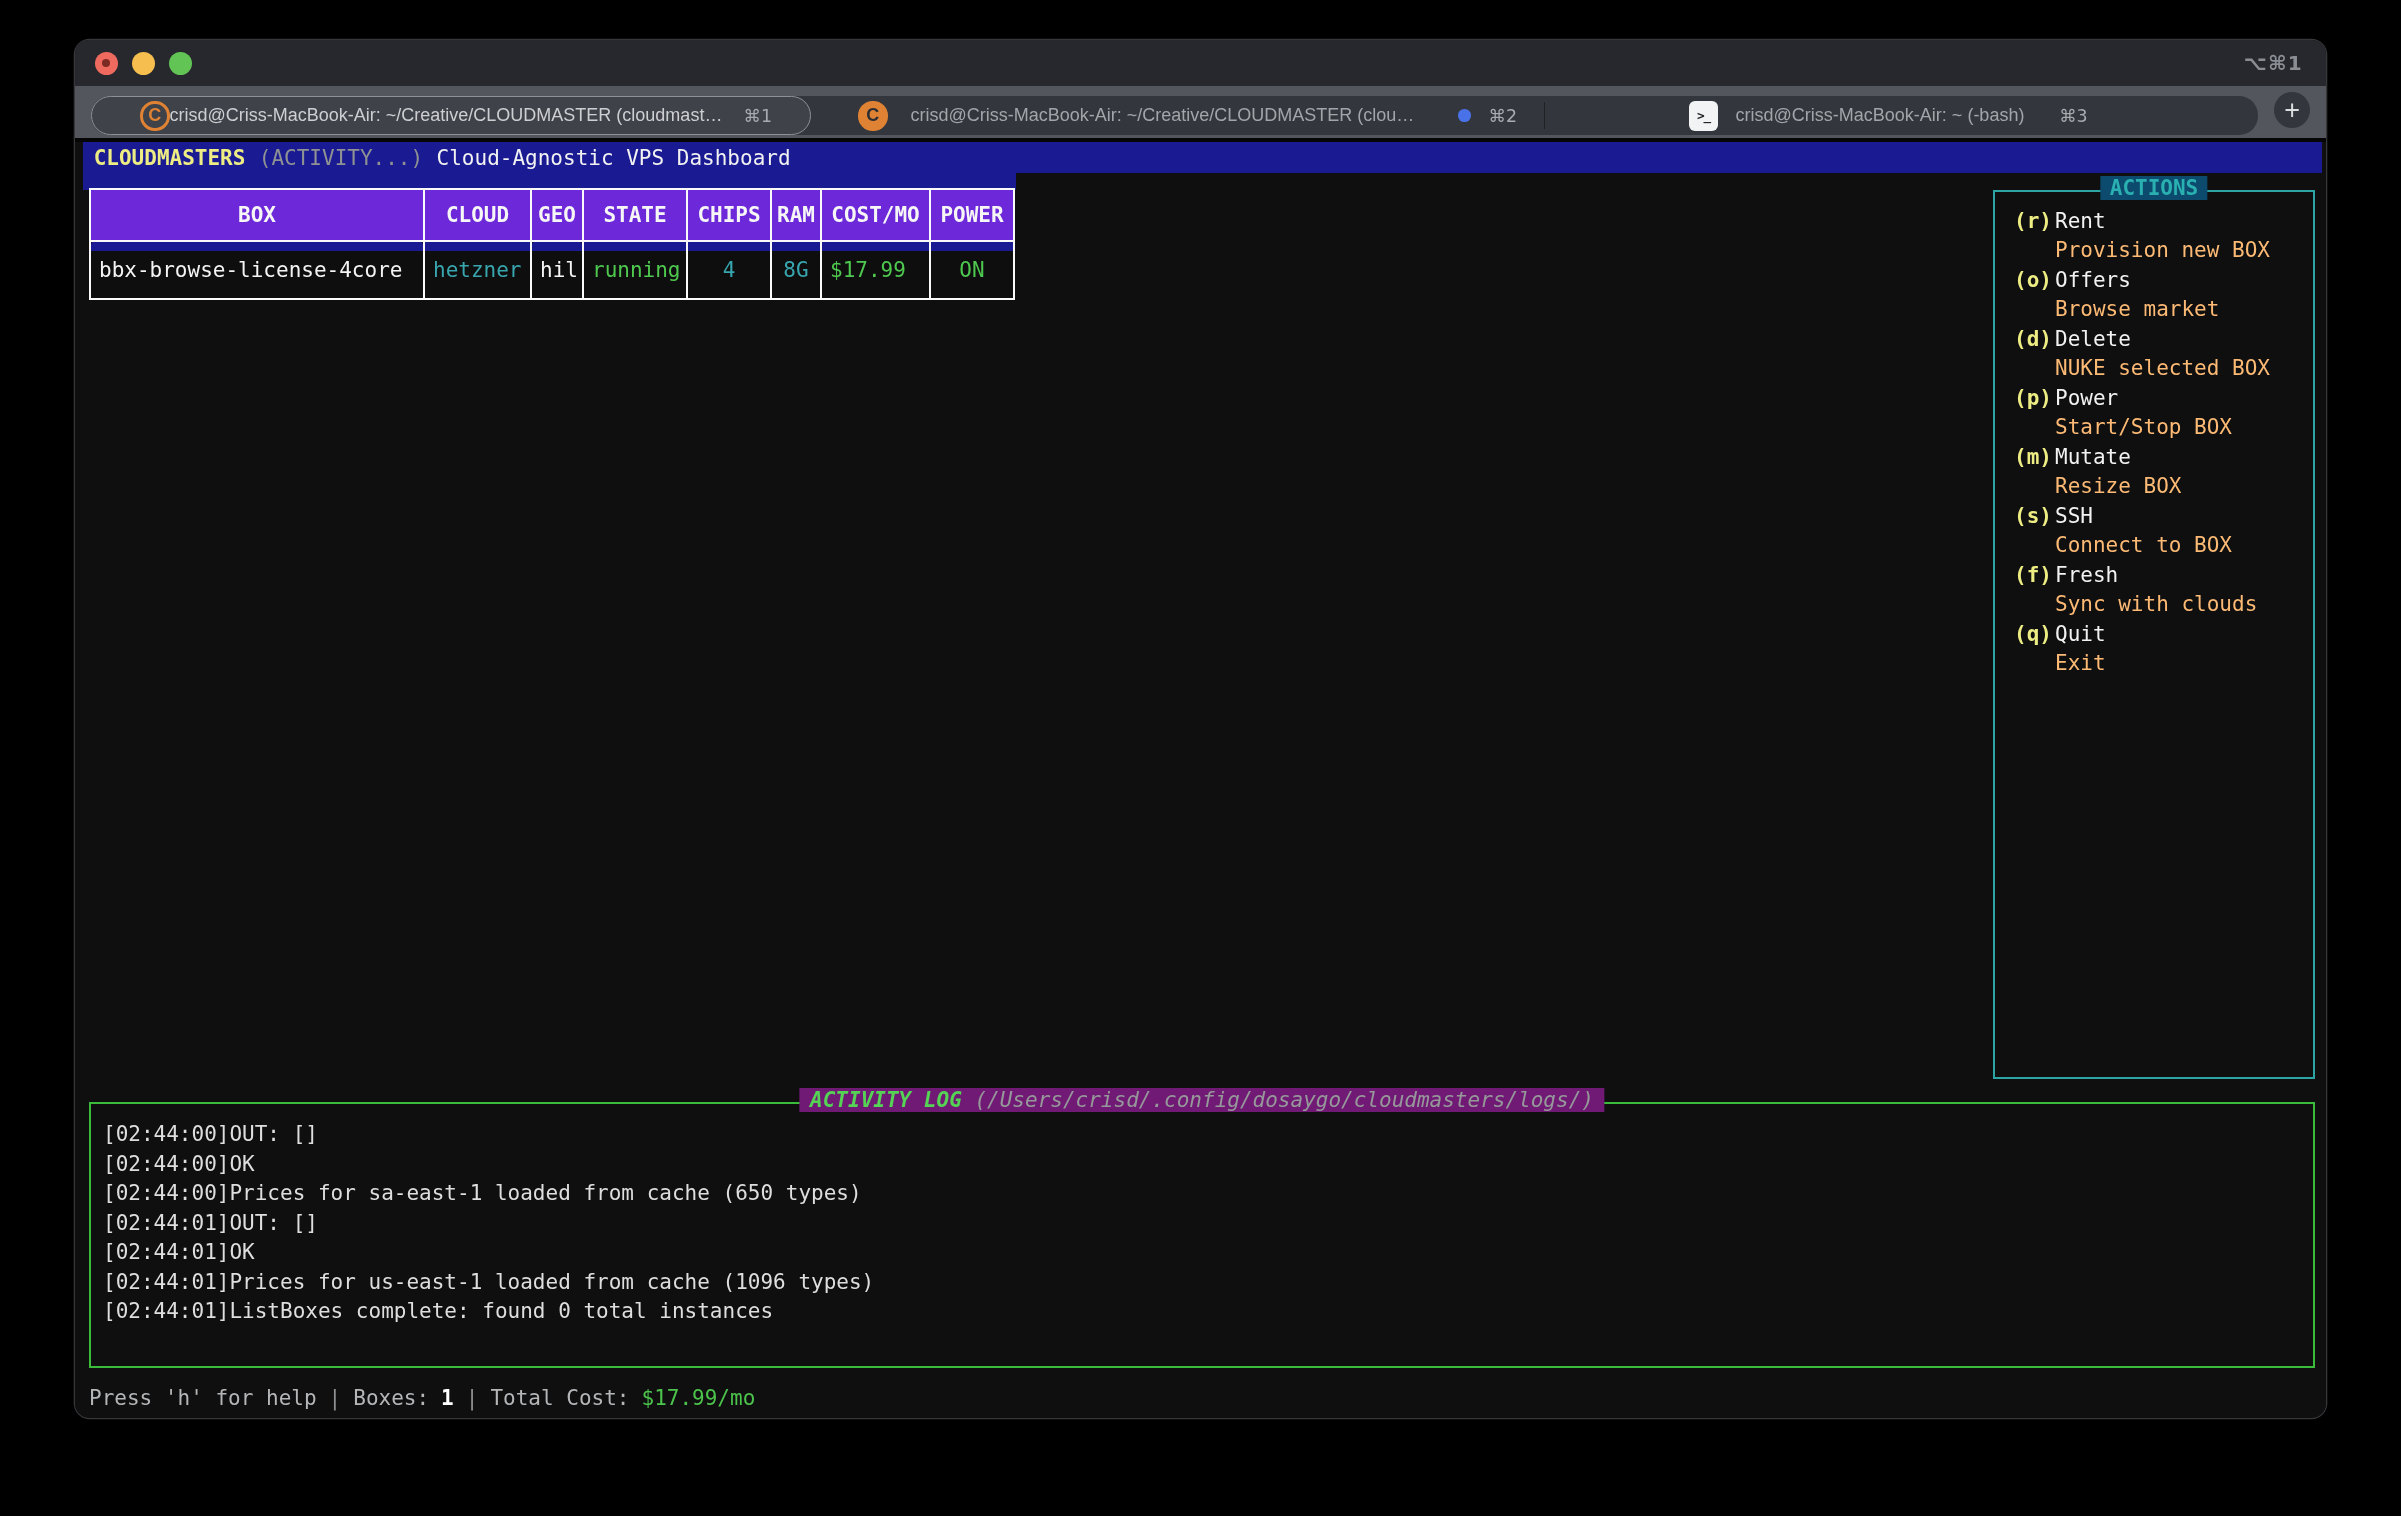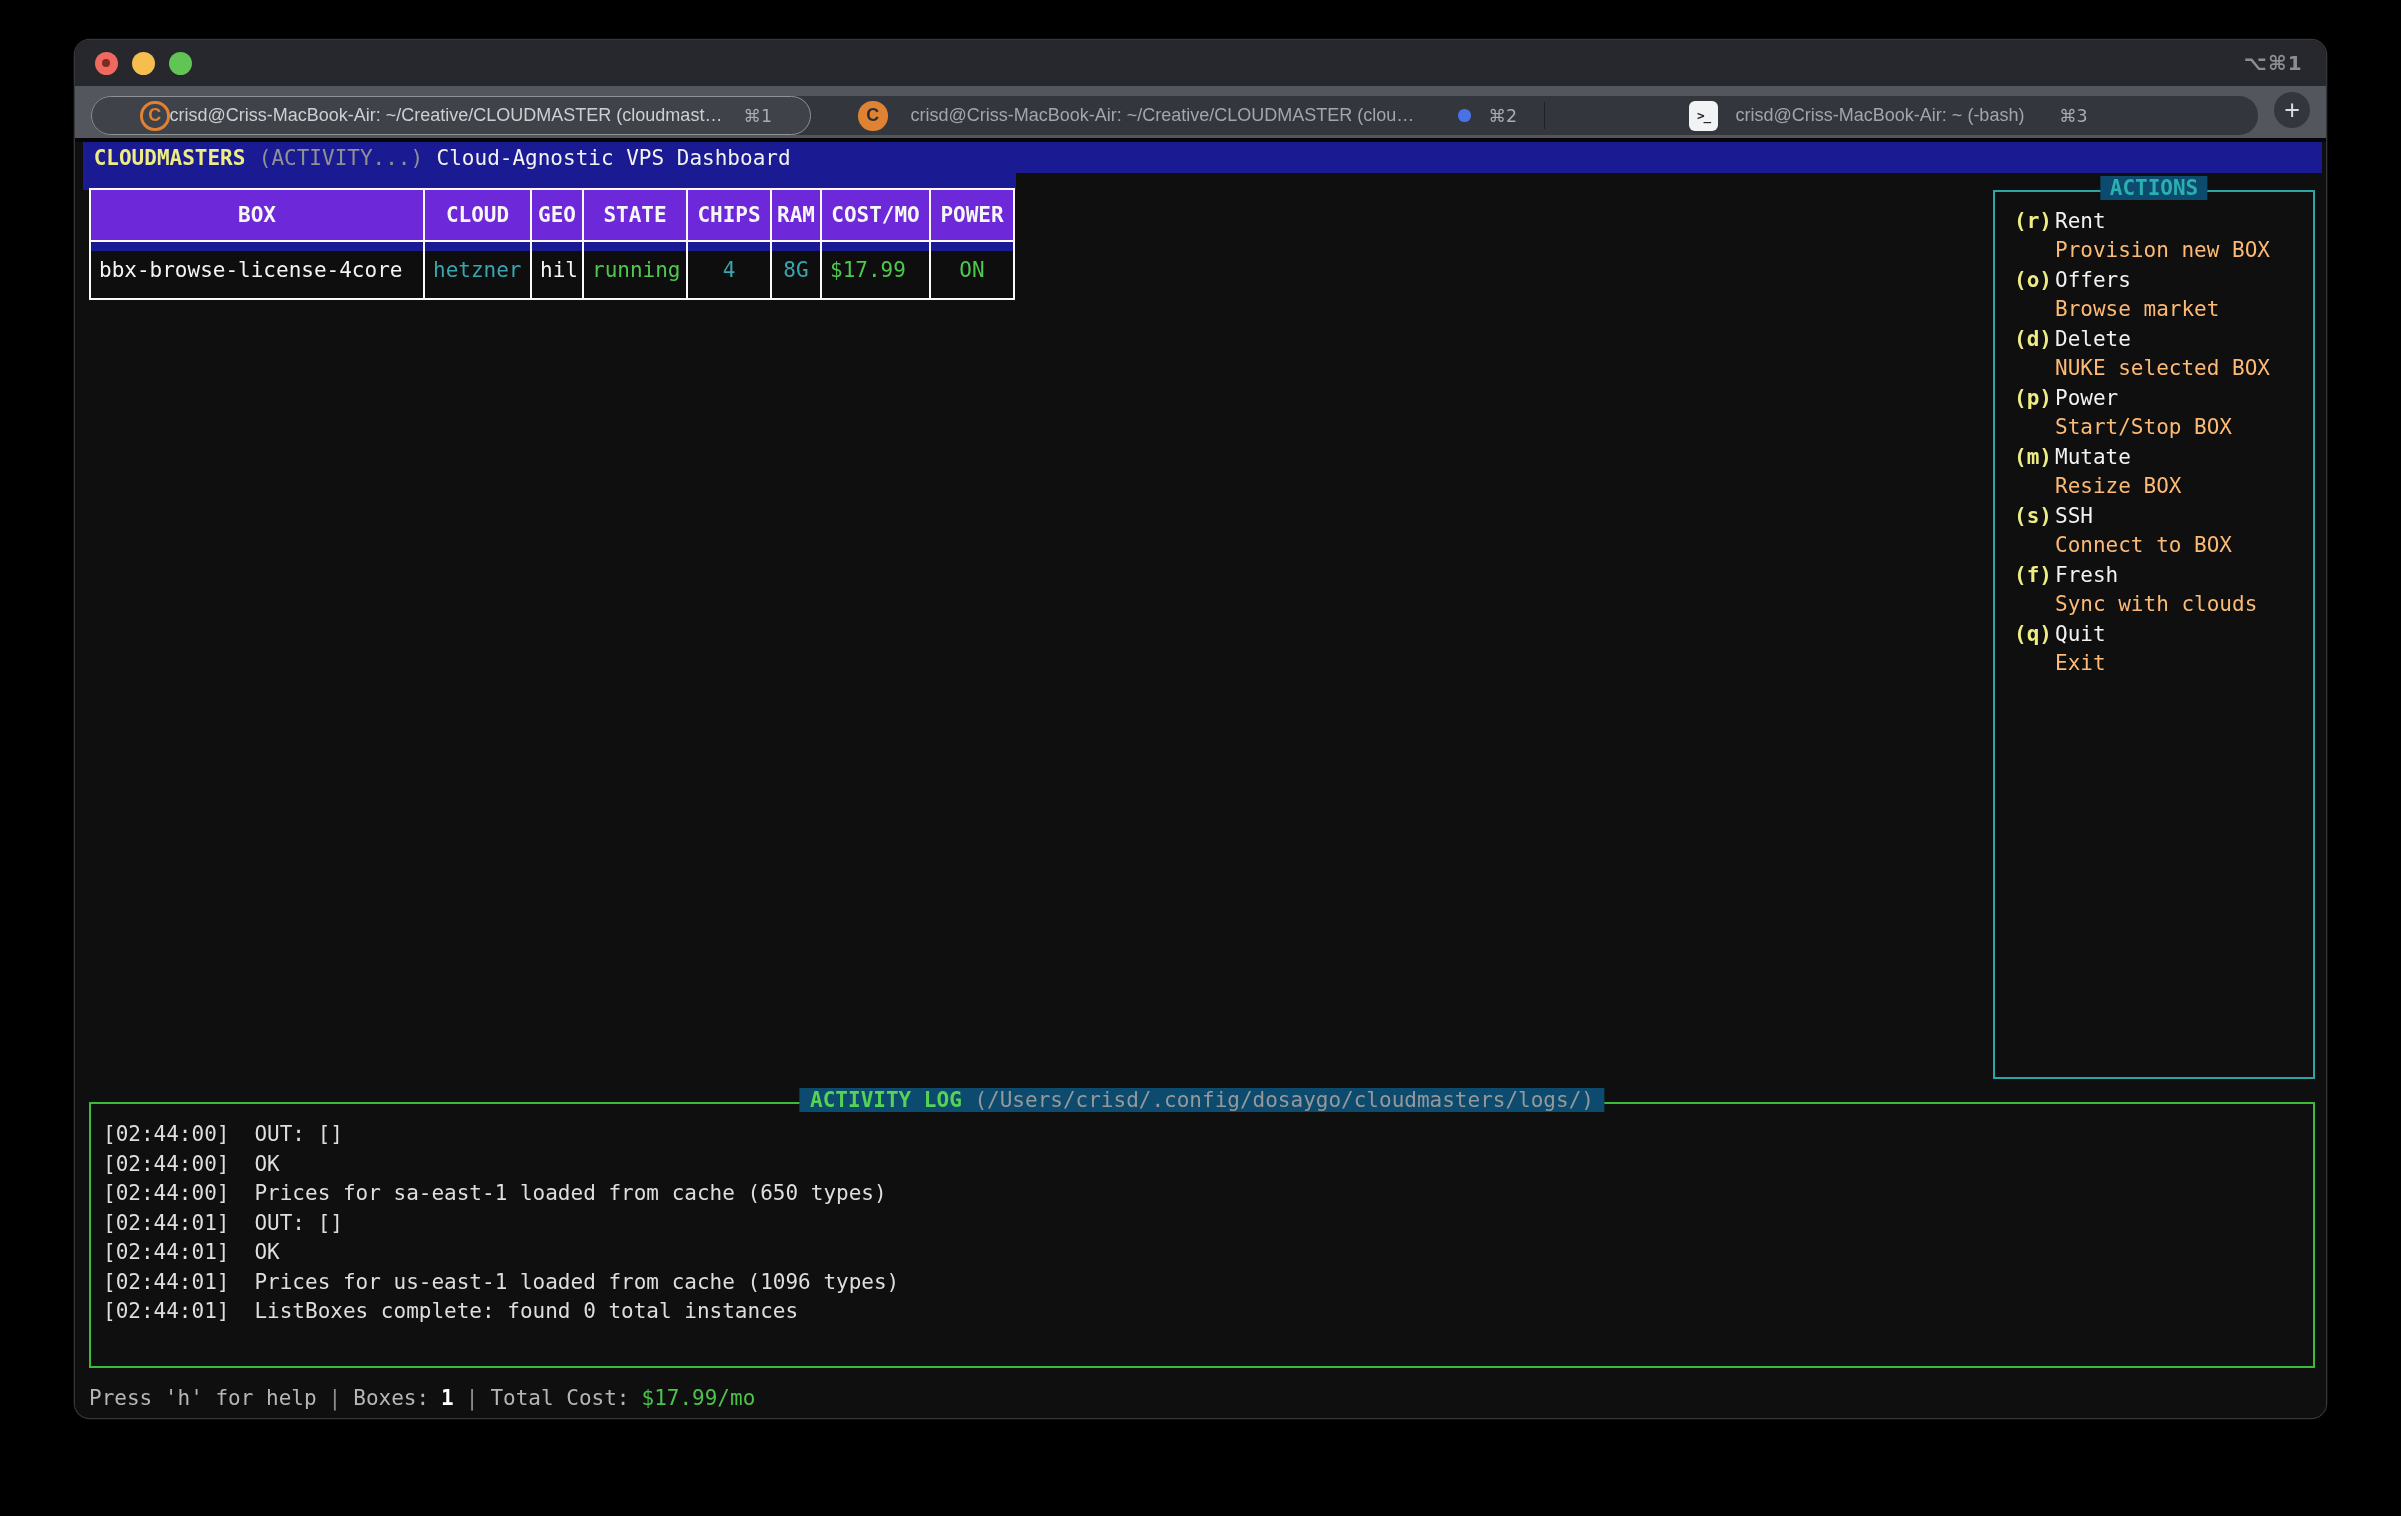--- a/index.html
+++ b/index.html
@@ -106,27 +106,27 @@
   .act-label{ color:#F2F2F2; }
   .act-desc { color:#fdba74; }
 
   
   .log-panel {
     position:absolute; left:14px; top:960px; width:2226px; height:266px;
     border:2px solid #3ABB3A;
   }
   .log-legend {
     position:absolute; top:-16px; left:50%; transform:translateX(-50%);
-    background:#0c4a6e; padding:0 10.7px; white-space:nowrap;
+    background:#701a75; padding:0 10.7px; white-space:nowrap;font-style:italic;
   }
   .log-title { color:#55D355; font-weight:bold; }
   .log-path  { color:#96989A; }
   .log-body  { padding:16px 0 0 12px; line-height:29.5px; color:#DEDEDE; }
   .log-line  { white-space:nowrap; }
-  .log-msg   { margin-left:25px; }
+  .log-msg   { }
 
   
   .status-bar { position:absolute; left:14px; top:1242px; line-height:29.5px; white-space:nowrap; color:#B4B6B8; }
   .sb-pipe  { color:#8E9092; margin:0 12px; }
   .sb-count { color:#FFFFFF; font-weight:bold; margin-left:12px; }
   .sb-cost  { color:#4CC44C; margin-left:12px; }
 </style>
 </head>
 <body>
 

